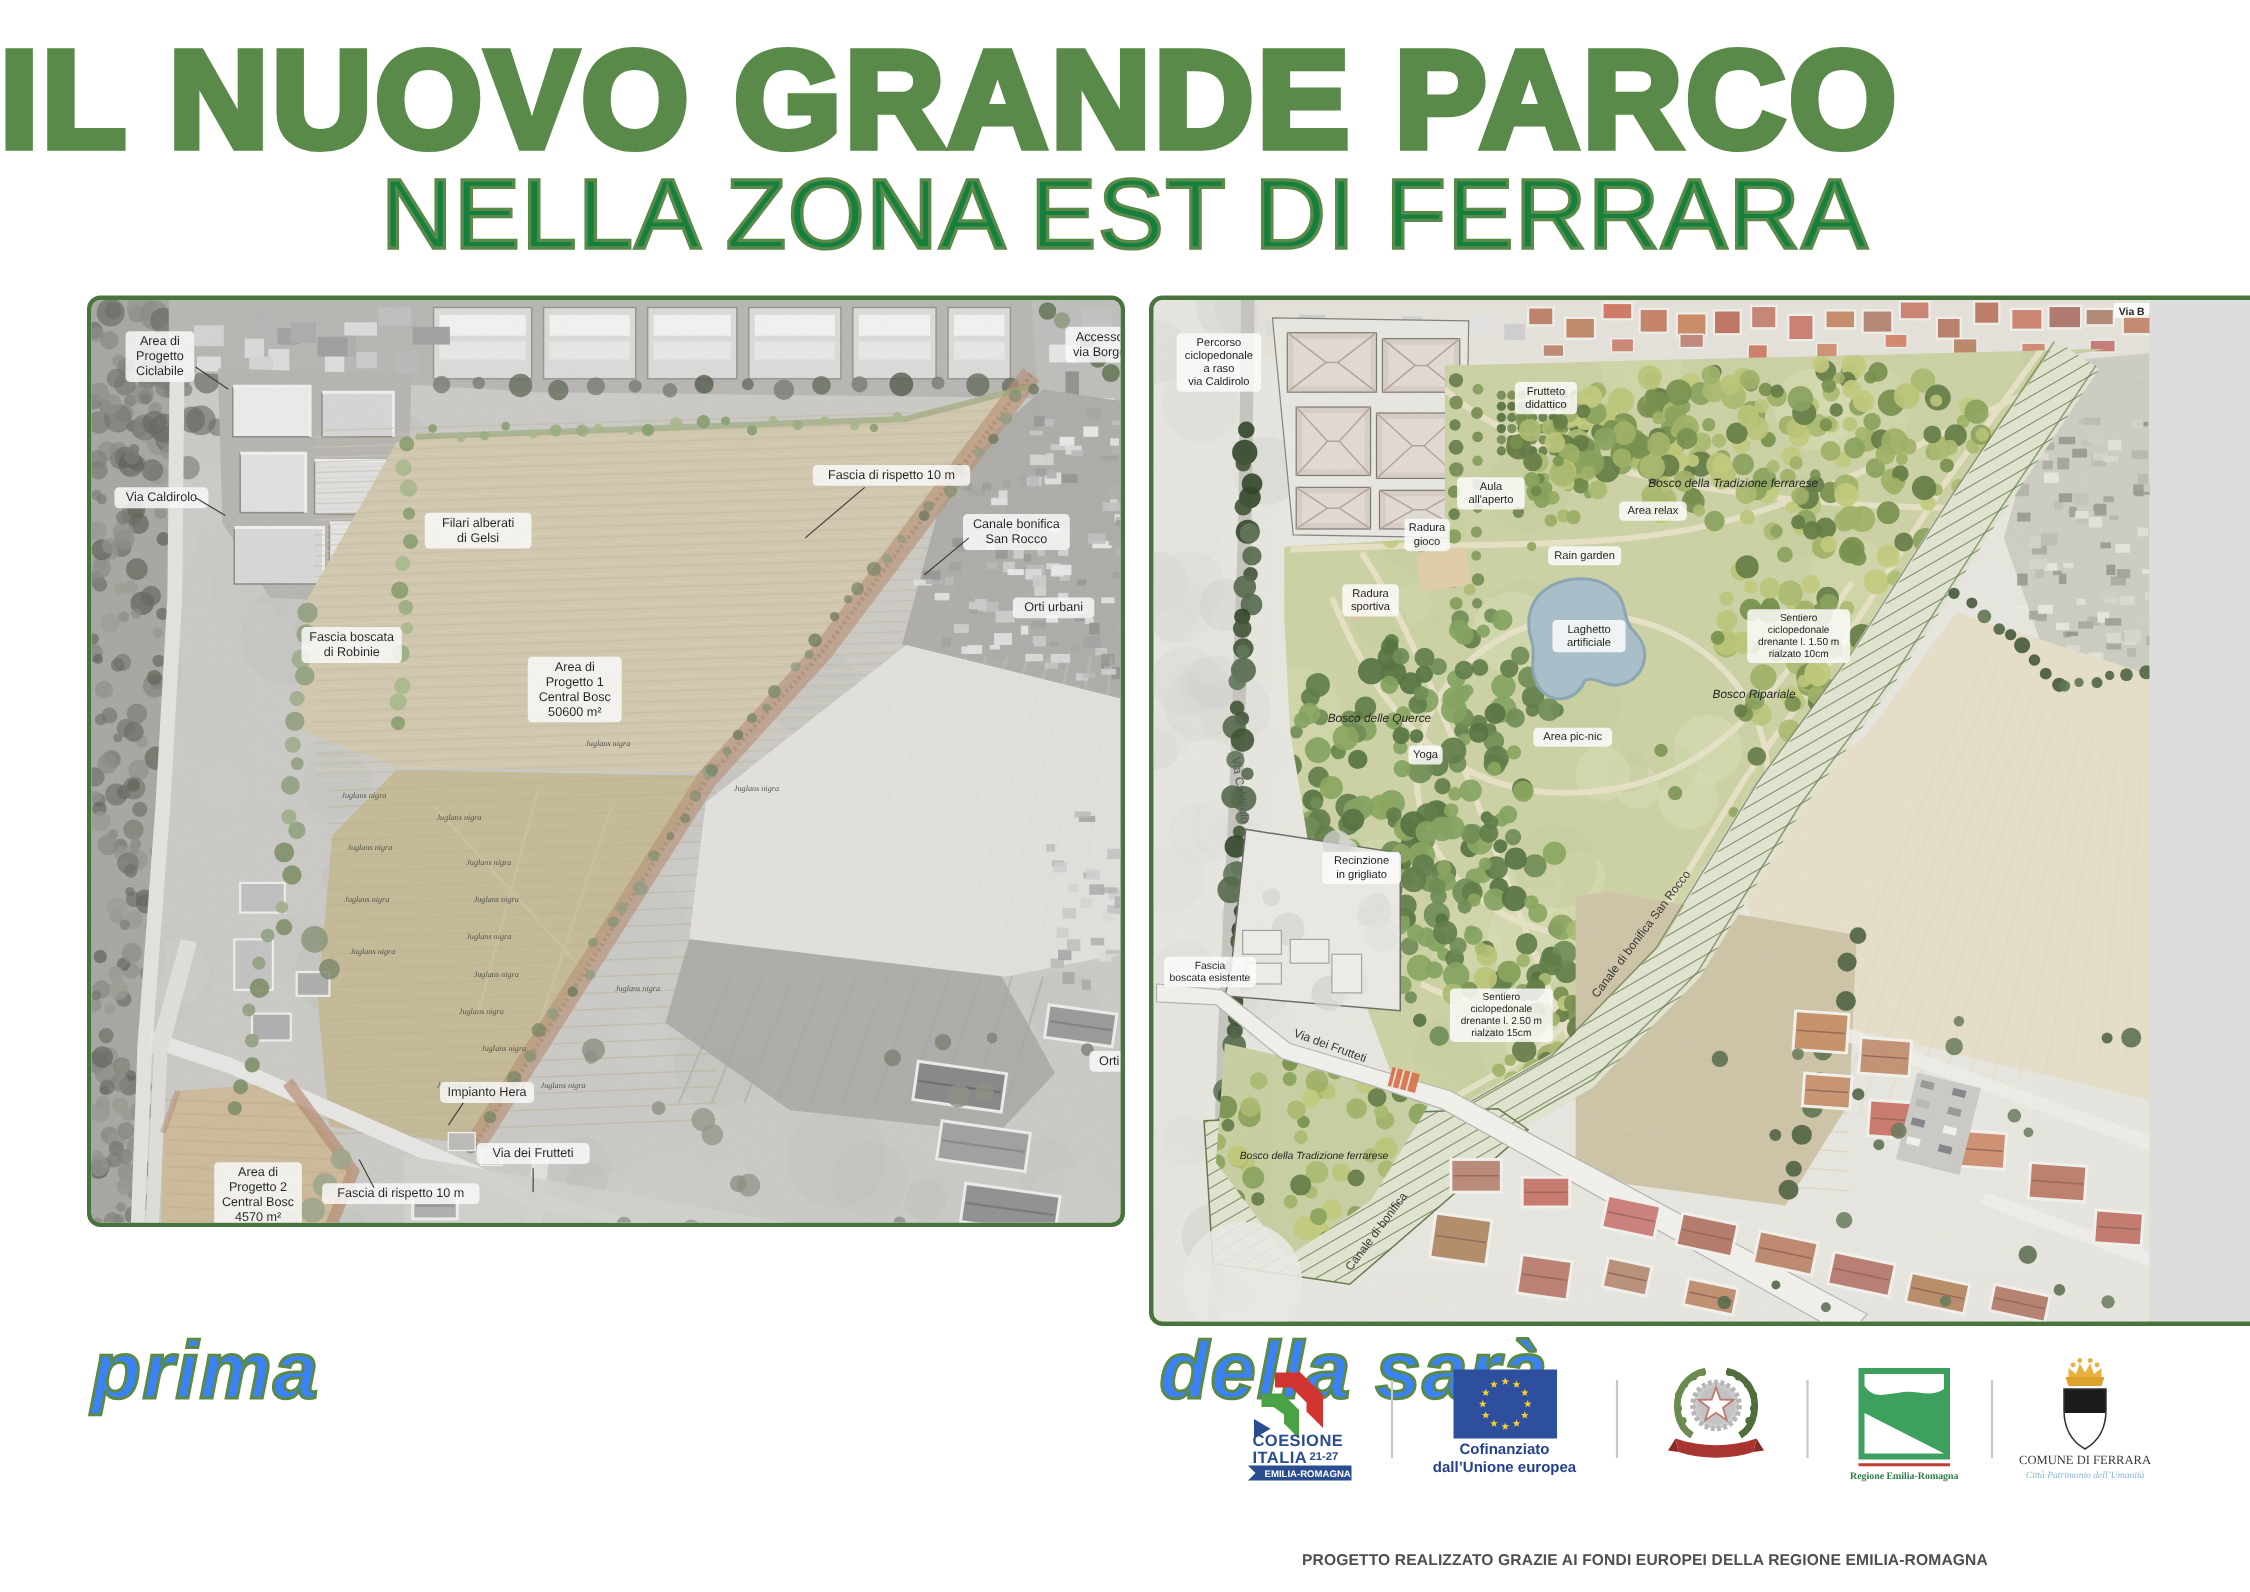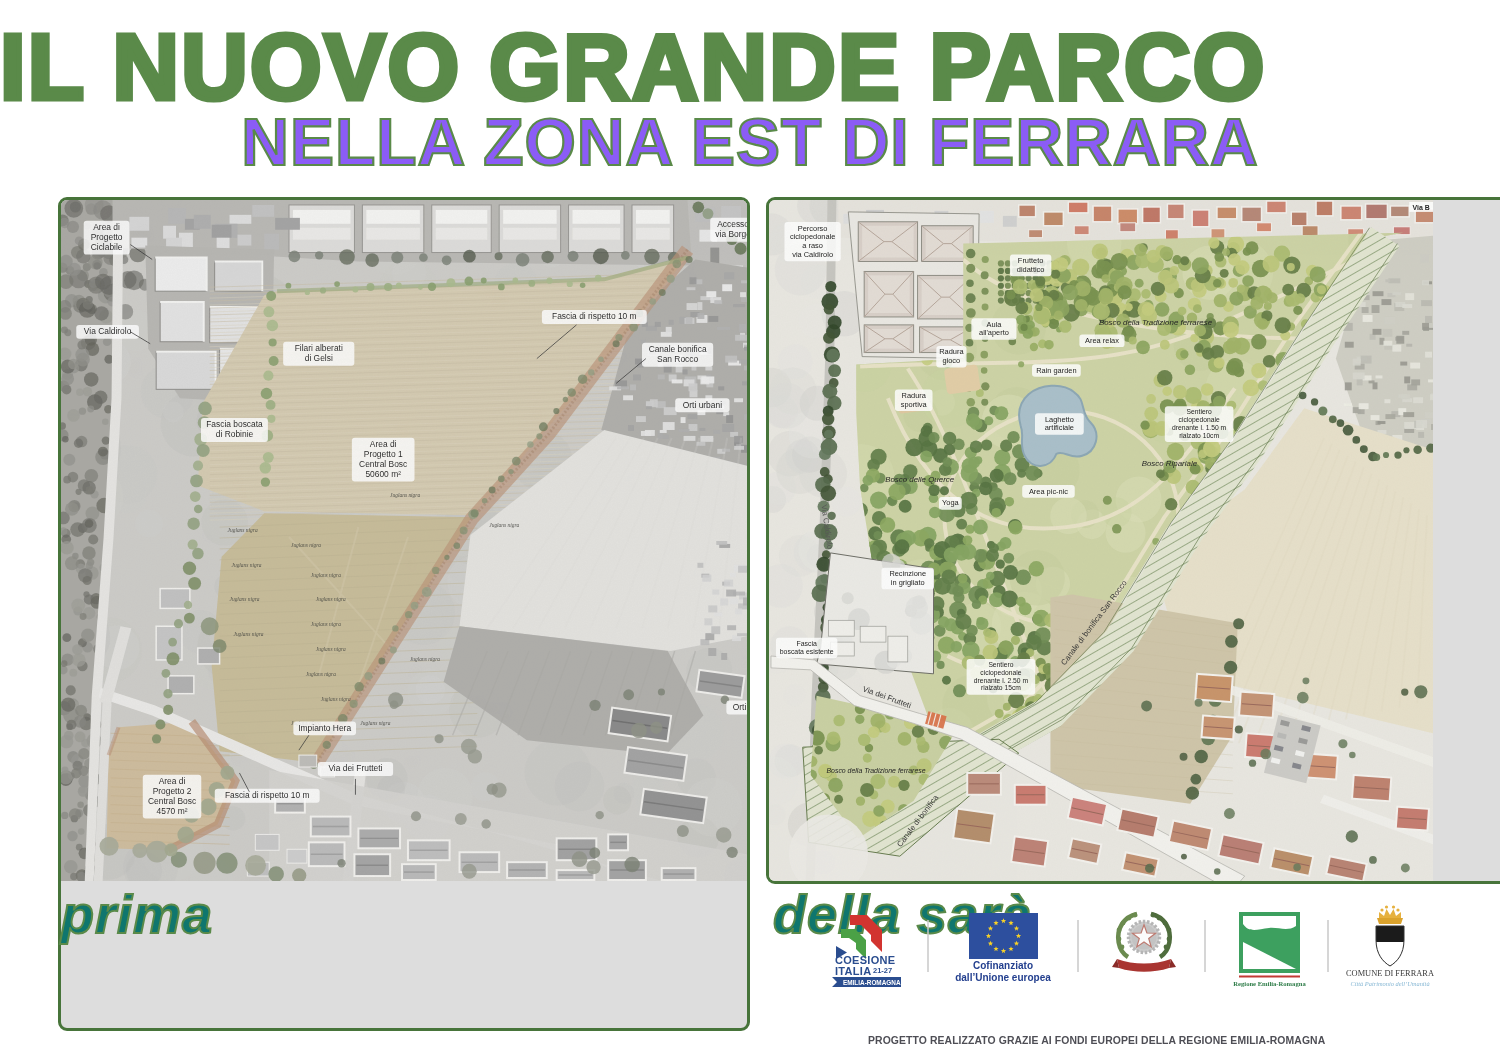--- a/index.html
+++ b/index.html
@@ -1,26 +1,26 @@
 <!DOCTYPE html>
 <html><head><meta charset="utf-8">
 <style>
 * { margin:0; padding:0; box-sizing:border-box; }
 html,body { width:1500px; height:1061px; background:#ffffff; font-family:"Liberation Sans",sans-serif; overflow:hidden; position:relative; }
 .abs { position:absolute; }
 .title { left:0; top:15px; width:1256px; text-align:center; font-weight:bold; font-size:92px; color:#5a8a49; letter-spacing:2.3px; -webkit-text-stroke:5px #5a8a49; white-space:nowrap; }
-.subtitle { left:0; top:104px; width:1500px; text-align:center; font-weight:bold; font-size:66px; color:#8b5cf6; letter-spacing:1px; -webkit-text-stroke:2.2px #5a8a49; white-space:nowrap; }
+.subtitle { left:0; top:104px; width:1500px; text-align:center; font-weight:normal; font-size:66px; color:#15803d; letter-spacing:1px; -webkit-text-stroke:2.2px #5a8a49; white-space:nowrap; }
 .panel { border:3px solid #47743a; border-radius:9px; overflow:hidden; background:#ddd; }
-.cap { font-weight:bold; font-style:italic; font-size:54px; color:#0f766e; -webkit-text-stroke:2px #5a8a49; letter-spacing:1px; }
+.cap { font-weight:bold; font-style:italic; font-size:54px; color:#3b82f6; -webkit-text-stroke:2px #5a8a49; letter-spacing:1px; }
 .caption { left:841px; top:1035px; font-size:10.4px; letter-spacing:0.1px; color:#4e4e55; font-weight:bold;padding-left:27px; }
 </style></head>
 <body>
 <div class="abs title">IL NUOVO GRANDE PARCO</div>
 <div class="abs subtitle">NELLA ZONA EST DI FERRARA</div>
-<div class="abs panel" style="left:58px;top:197px;width:692px;height:834px"><svg width="686" height="681" viewBox="0 0 692 687" preserveAspectRatio="none" font-family="Liberation Sans, sans-serif">
+<div class="abs panel" style="left:58px;top:197px;width:692px;height:621px"><svg width="686" height="681" viewBox="0 0 692 687" preserveAspectRatio="none" font-family="Liberation Sans, sans-serif">
       <rect width="692" height="687" fill="#c9c8c4"></rect>
       <circle cx="442.5" cy="17.2" r="15.9" fill="rgb(192,192,190)" opacity="0.18"></circle>
       <circle cx="96.6" cy="70.4" r="12.1" fill="rgb(209,209,207)" opacity="0.18"></circle>
       <circle cx="292.0" cy="20.5" r="15.6" fill="rgb(188,188,186)" opacity="0.18"></circle>
       <circle cx="416.6" cy="385.6" r="26.8" fill="rgb(216,216,214)" opacity="0.18"></circle>
       <circle cx="290.3" cy="308.6" r="29.4" fill="rgb(192,192,190)" opacity="0.18"></circle>
       <circle cx="4.5" cy="553.6" r="18.2" fill="rgb(202,202,200)" opacity="0.18"></circle>
       <circle cx="107.6" cy="657.6" r="12.5" fill="rgb(196,196,194)" opacity="0.18"></circle>
       <circle cx="262.9" cy="246.6" r="24.5" fill="rgb(197,197,195)" opacity="0.18"></circle>
       <circle cx="558.5" cy="501.3" r="13.0" fill="rgb(209,209,207)" opacity="0.18"></circle>

